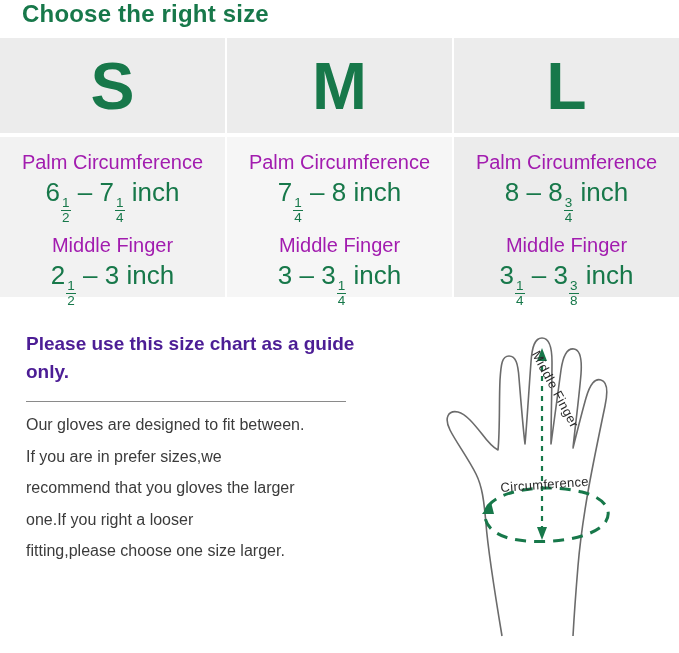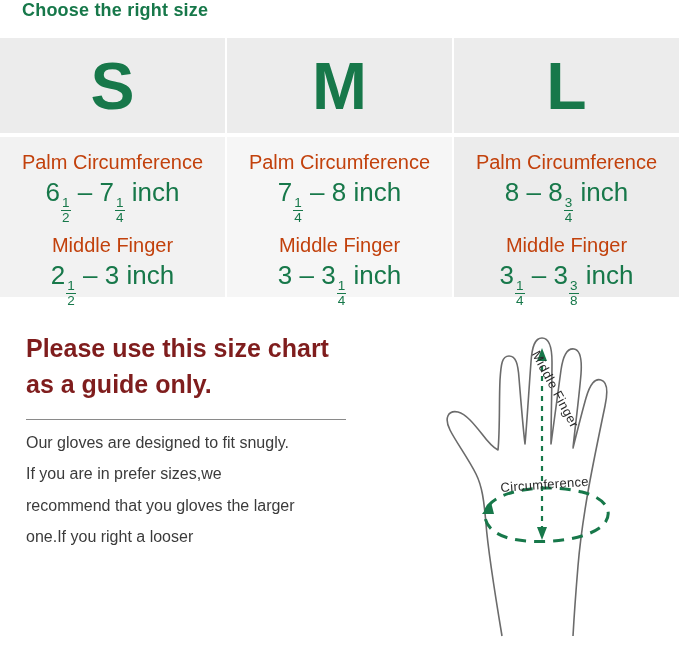--- a/index.html
+++ b/index.html
@@ -11,21 +11,21 @@
   }
   #page {
     position: relative;
     width: 679px; height: 653px;
     background: #ffffff;
     overflow: hidden;
   }
   .title {
     position: absolute;
     left: 22px; top: 0px;
-    font-size: 18px;
+    font-size: 24px;
     font-weight: bold;
     color: #17784a;
     letter-spacing: 0.2px;
   }
 
   
   .cols {
     position: absolute;
     left: 0px; top: 38px;
     width: 679px;
@@ -50,21 +50,21 @@
     margin-top: 4px;
     height: 160px;
     background: #f2f2f2;
     padding: 14px 6px 10px 6px;
     text-align: center;
   }
   .col:nth-child(2) .spec-box { background: #f6f6f6; }
   .col:nth-child(3) .spec-box { background: #ececec; }
   .spec-label {
     font-size: 20px;
-    color: #c2410c;
+    color: #a21caf;
     line-height: 1.15;
   }
   .spec-value {
     font-size: 26px;
     color: #17784a;
     font-weight: 500;
     line-height: 1.25;
     margin-top: 2px;
     white-space: nowrap;
   }
@@ -80,23 +80,23 @@
   .frac .num { border-bottom: 1px solid currentColor; padding: 0 1px; }
   .frac .den { padding: 0 1px; }
 
   
   .note {
     position: absolute;
     left: 26px; top: 330px;
     width: 330px;
   }
   .note-head {
-    font-size: 25px;
+    font-size: 19px;
     font-weight: bold;
-    color: #7f1d1d;
+    color: #4c1d95;
     line-height: 1.45;
   }
   .note-rule {
     margin: 16px 0 14px 0;
     width: 320px;
     height: 1px;
     background: #8a8a8a;
   }
   .note-body p {
     margin: 0 0 14px 0;
@@ -230,24 +230,25 @@
         </div>
       </div>
     </div>
 
   </div>
 
   <div class="note">
     <div class="note-head">Please use this size chart as a guide only.</div>
     <div class="note-rule"></div>
     <div class="note-body">
-      <p>Our gloves are designed to fit snugly.</p>
+      <p>Our gloves are designed to fit between.</p>
       <p>If you are in prefer sizes,we</p>
       <p>recommend that you gloves the larger</p>
       <p>one.If you right a looser</p>
+      <p>fitting,please choose one size larger.</p>
     </div>
   </div>
 
   <div class="hand-wrap">
     <svg width="270" height="320" viewBox="0 0 270 320">
 
       <path d="M112,318
                C104,270 98,232 96,206
                C94,182 92,168 86,156
                C78,140 66,124 60,112

